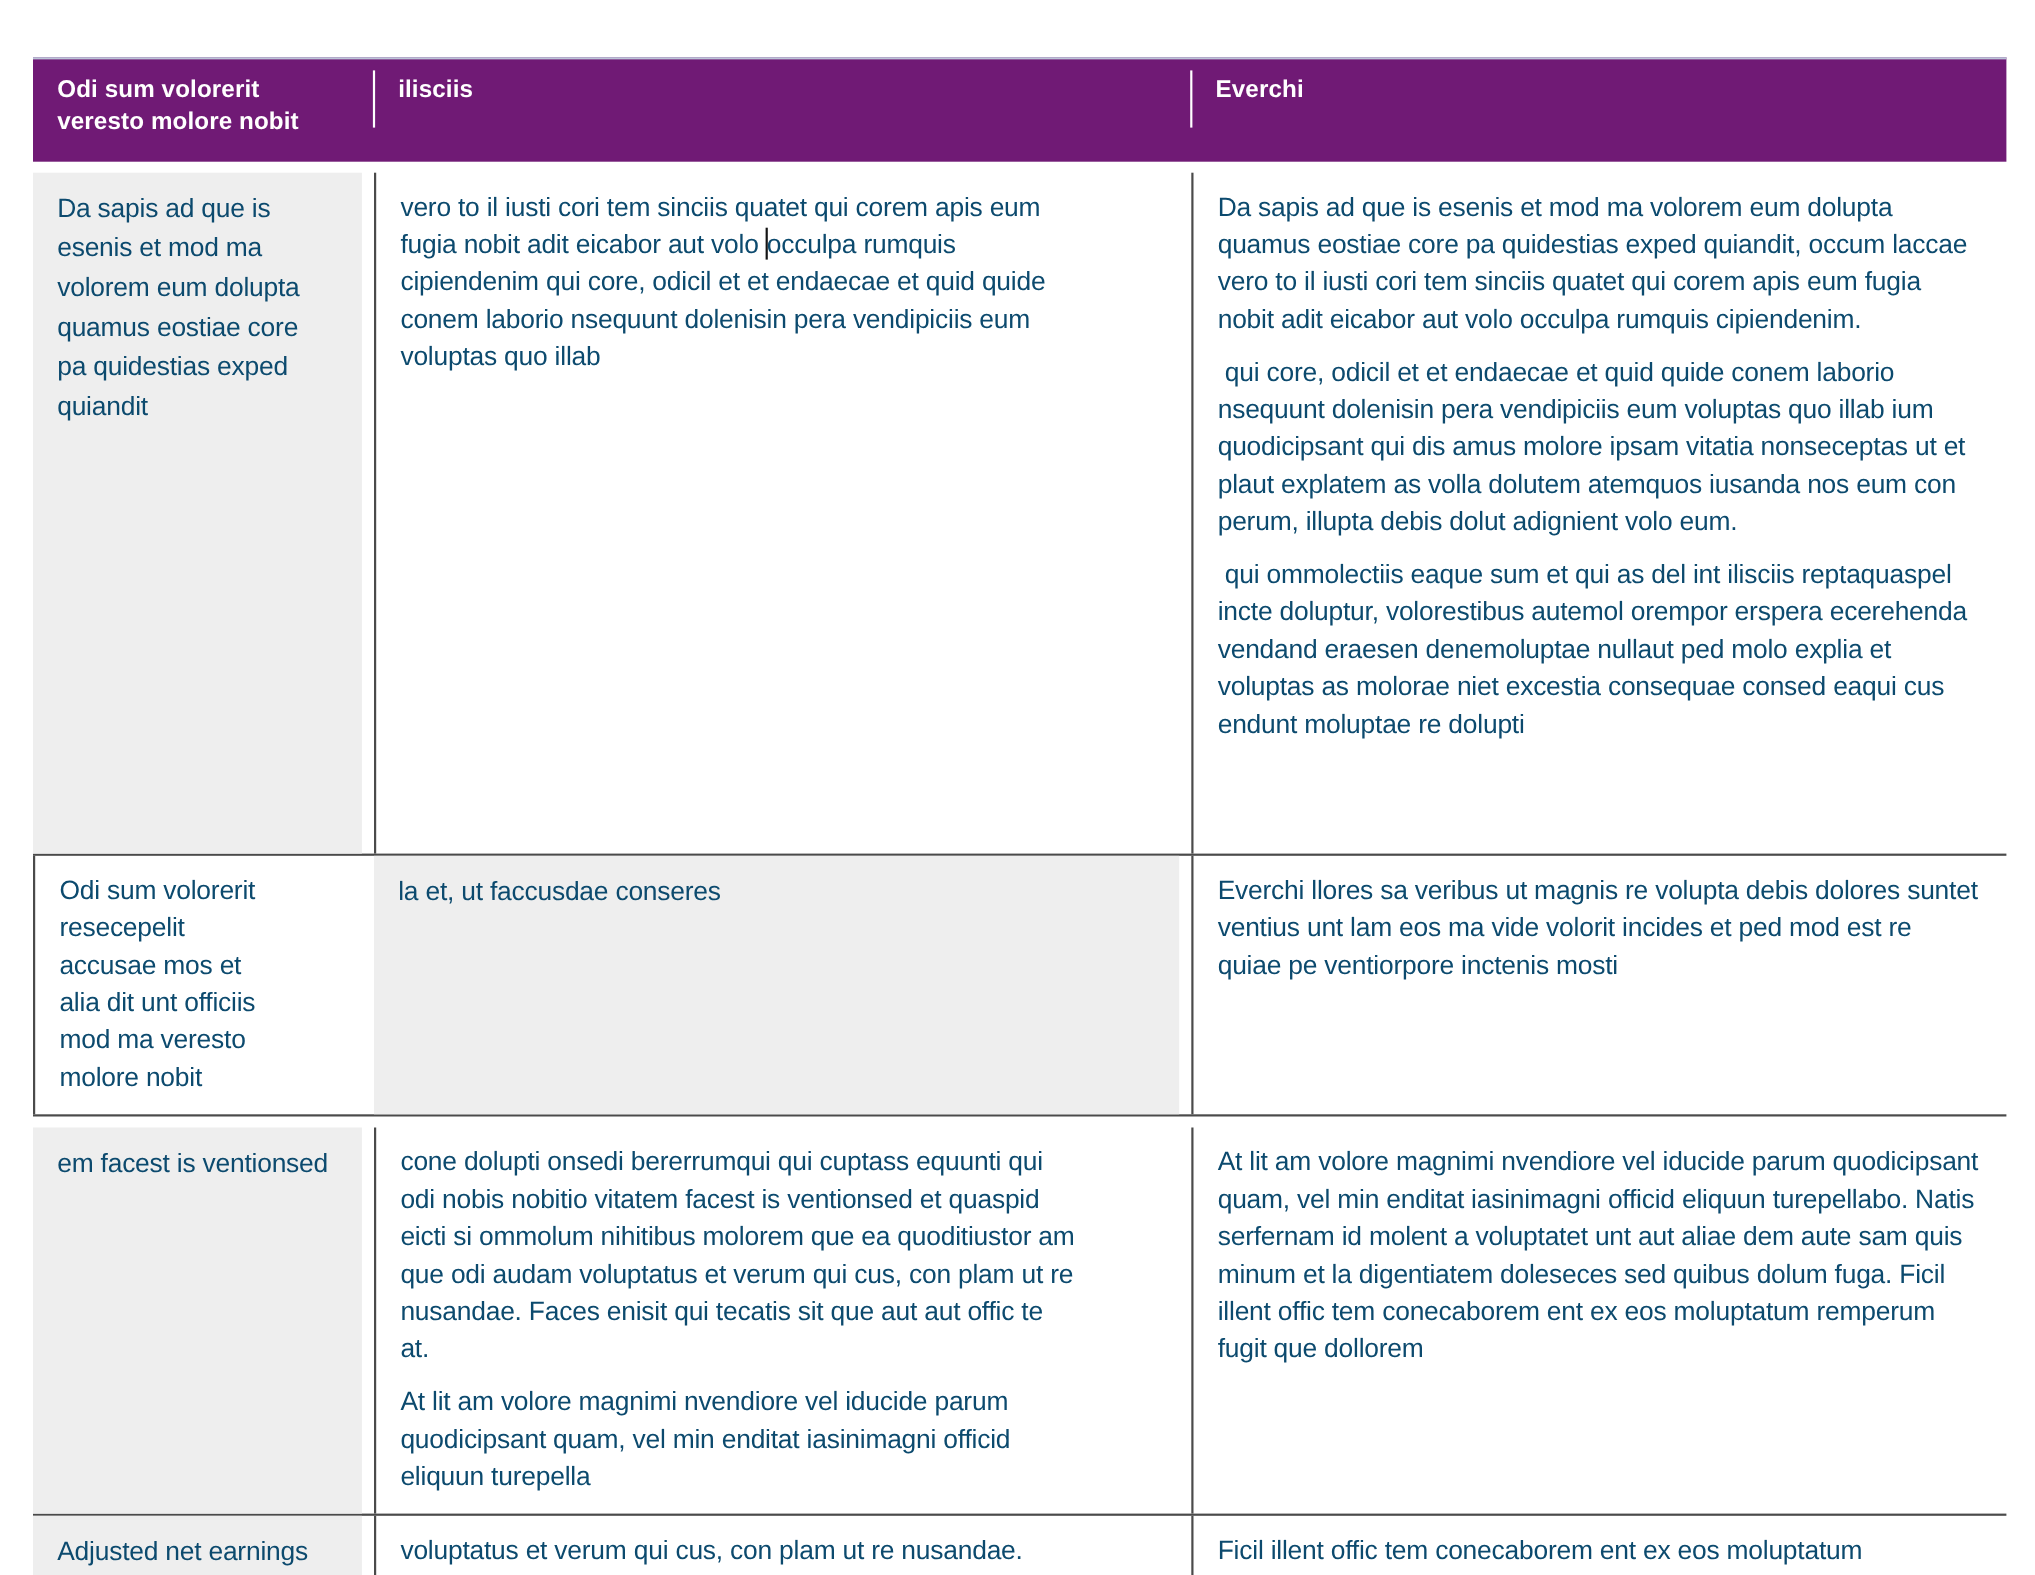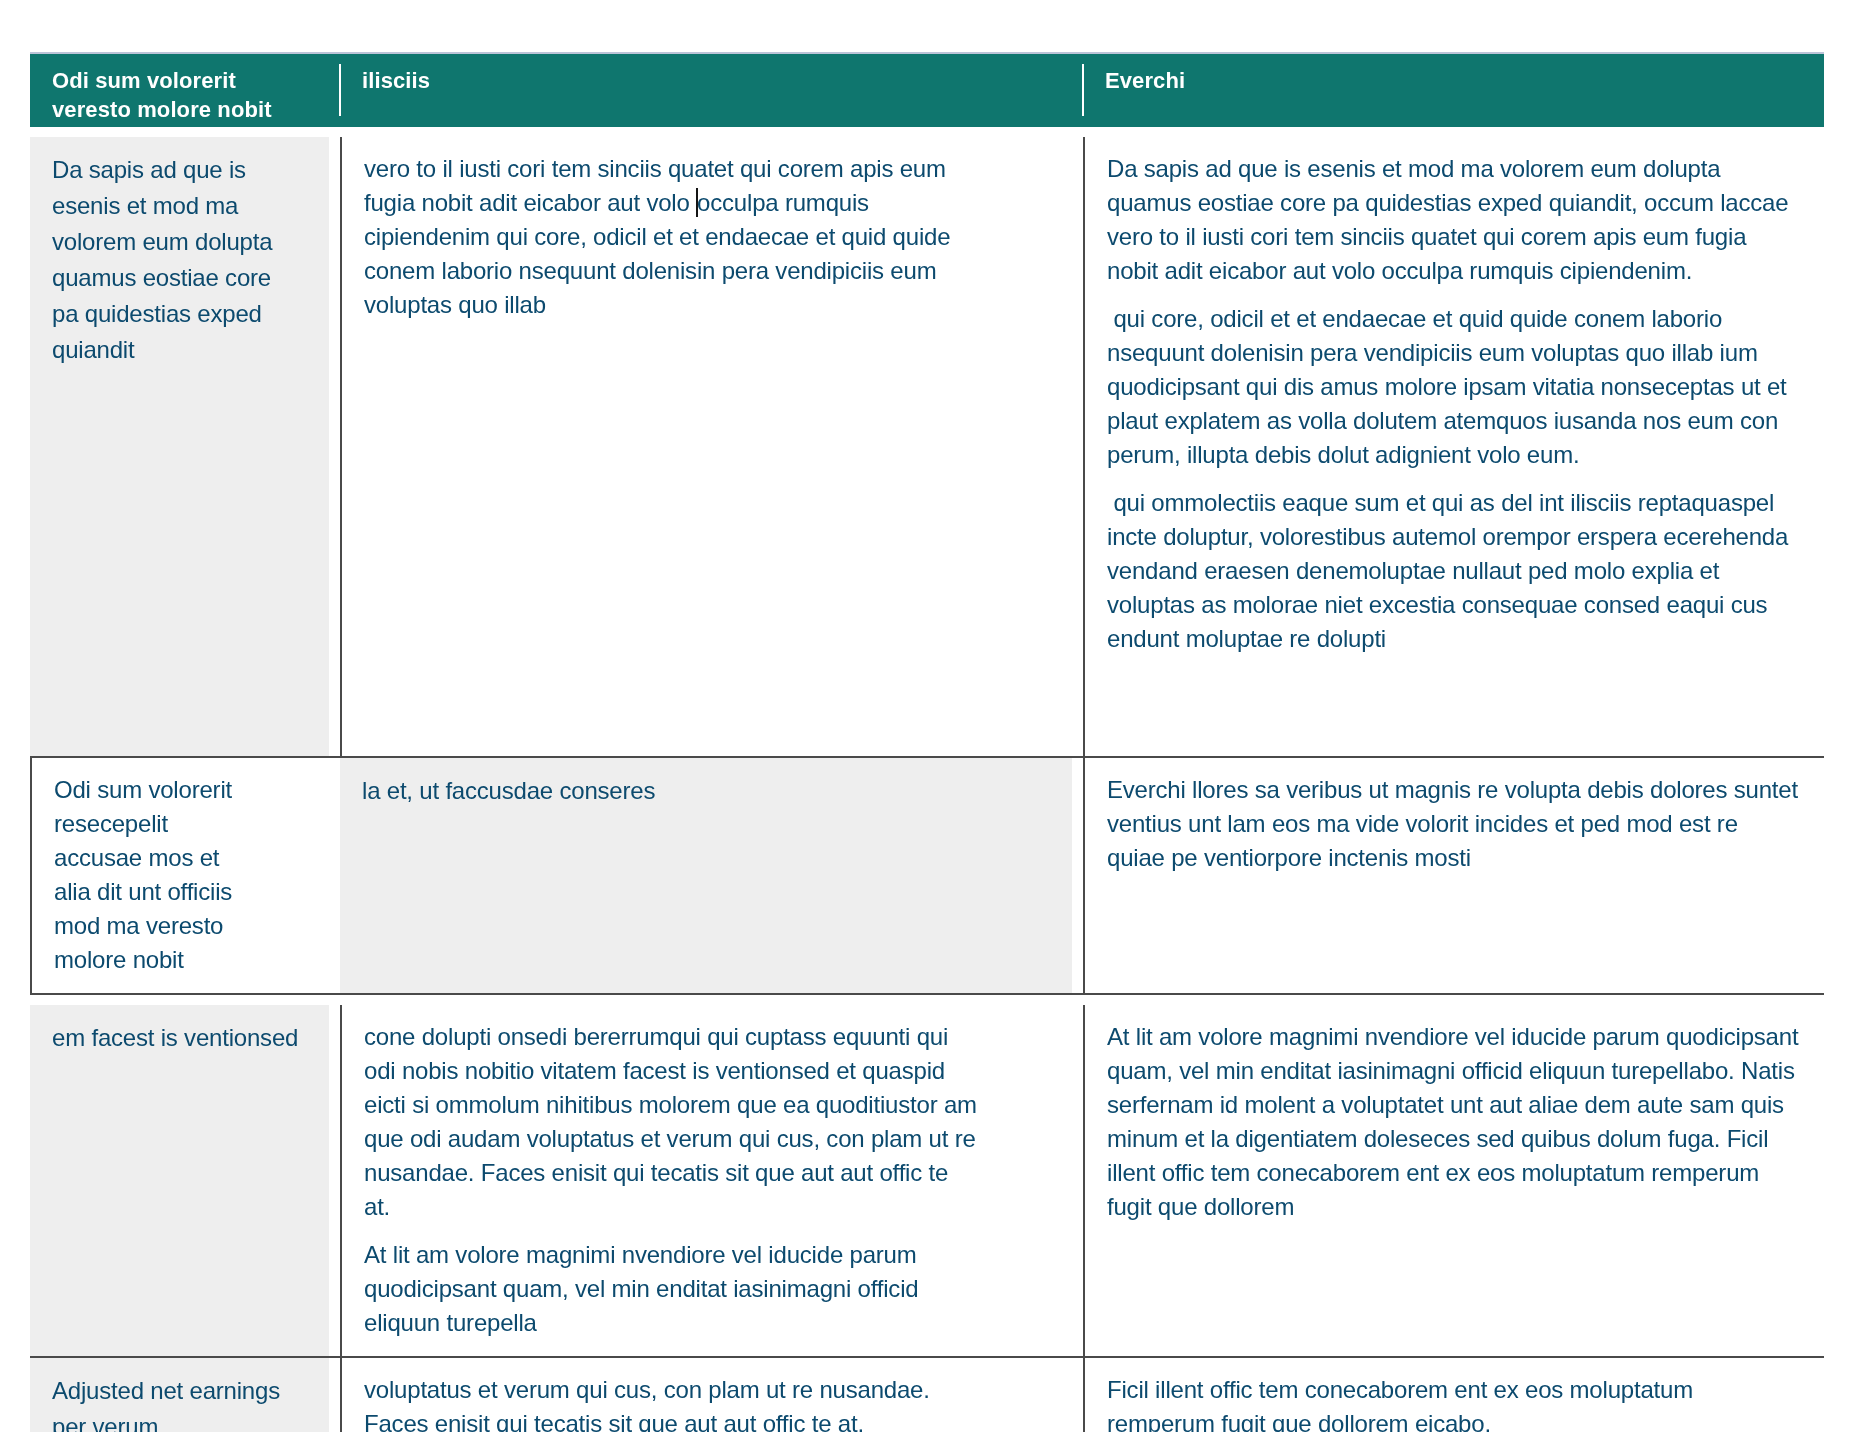--- a/index.html
+++ b/index.html
@@ -9,23 +9,23 @@
     font-family: "Liberation Sans", "DejaVu Sans", sans-serif;
     overflow: hidden;
   }
   .page { padding: 52px 26px 0 30px; box-sizing: border-box; }
   .doc-table { width: 1794px; }
 
   
   .thead {
     display: grid;
     grid-template-columns: 310px 743px 741px;
-    background: #0f766e;
+    background: #701a75;
     border-top: 2px solid #bcc4d8;
-    height: 75px;
+    height: 95px;
     box-sizing: border-box;
   }
   .hcell {
     position: relative;
     padding: 12px 10px 0 22px;
     color: #ffffff;
     font-size: 22px;
     line-height: 29px;
     font-weight: 700;
     letter-spacing: 0.1px;

